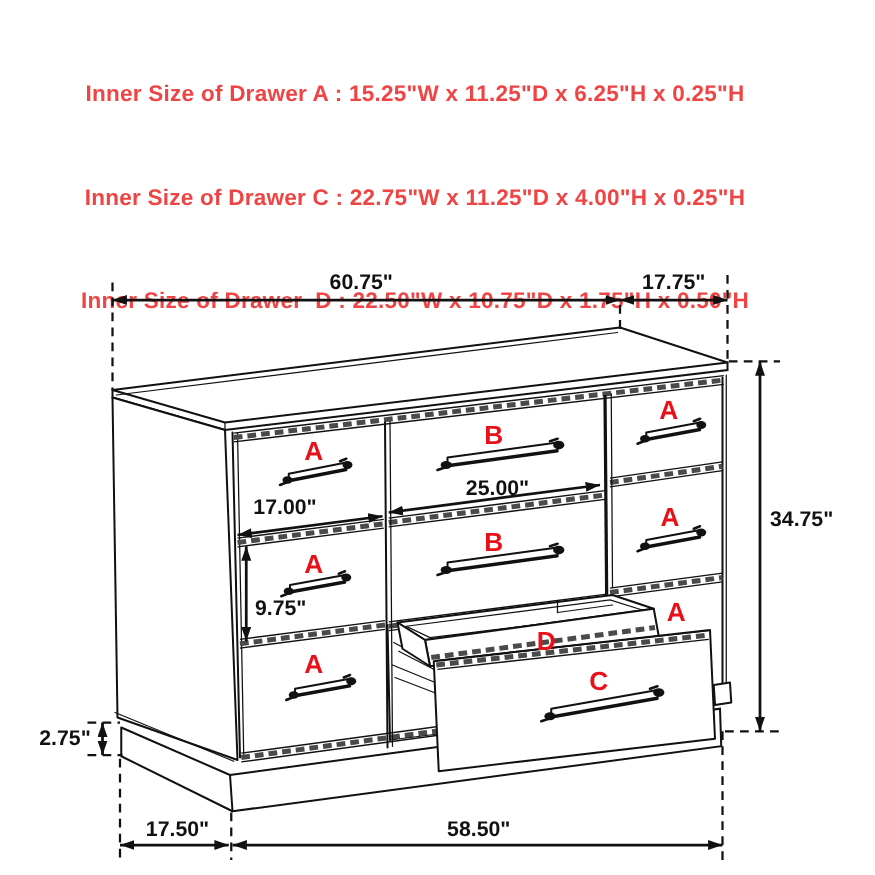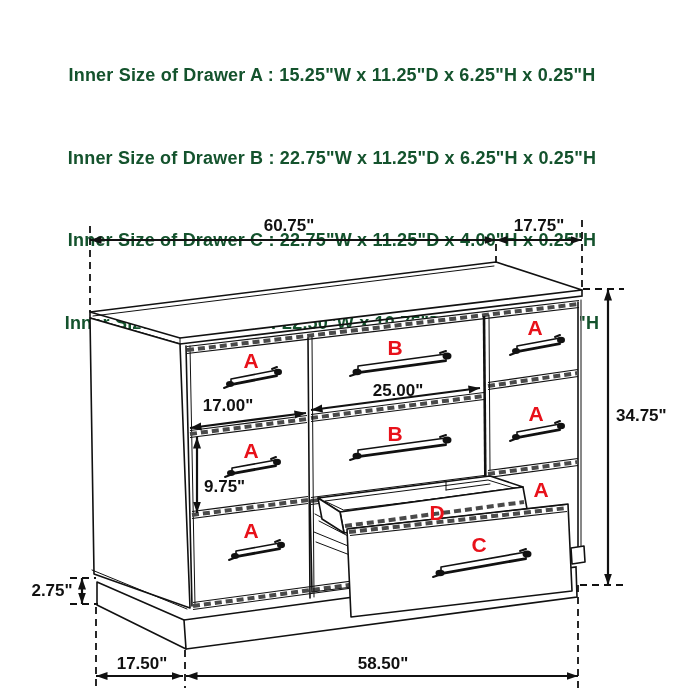--- a/index.html
+++ b/index.html
@@ -1,19 +1,19 @@
 <!DOCTYPE html>
 <html><head>
 <meta charset="utf-8">
 <style>
   html,body{margin:0;padding:0;background:#fff;}
   .stage{position:relative;width:700px;height:700px;background:#ffffff;overflow:hidden;
          font-family:"Liberation Sans",sans-serif;}
   .spec-header{position:absolute;top:7px;left:0;width:664px;text-align:center;
-               font-weight:bold;font-size:18px;line-height:27.5px;color:#14532d;
+               font-weight:bold;font-size:18px;line-height:27.5px;color:#ef4444;
                letter-spacing:0.2px;white-space:pre;}
   svg{position:absolute;left:0;top:0;}
   .edge{stroke:#111;fill:none;stroke-width:1.6;stroke-linecap:round;}
   .thin{stroke:#111;fill:none;stroke-width:1;stroke-linecap:round;}
   .fillw{fill:#ffffff;stroke:#111;stroke-width:1.6;stroke-linejoin:round;}
   .band-s{stroke:#111;stroke-width:1.2;fill:none;}
   .band-d{stroke:#4a4a4a;stroke-width:4;fill:none;stroke-dasharray:7 4;}
   .dim{stroke:#111;stroke-width:2.2;fill:none;}
   .dash{stroke:#111;stroke-width:1.8;fill:none;stroke-dasharray:7 5;}
   .dim-label{font:bold 17px "Liberation Sans",sans-serif;fill:#111;}
@@ -22,21 +22,20 @@
   .hnd-dark{fill:#111;stroke:none;}
   .hnd-line{stroke:#111;stroke-width:2;fill:none;stroke-linecap:round;}
 </style>
 </head>
 <body>
 
 <div class="stage">
 
   <div class="spec-header">
     <div>Inner Size of Drawer A : 15.25"W x 11.25"D x 6.25"H x 0.25"H</div>
-    <div>Inner Size of Drawer B : 22.75"W x 11.25"D x 6.25"H x 0.25"H</div>
     <div>Inner Size of Drawer C : 22.75"W x 11.25"D x 4.00"H x 0.25"H</div>
     <div>Inner Size of Drawer  D : 22.50"W x 10.75"D x 1.75"H x 0.50"H</div>
   </div>
 
   <svg width="700" height="700" viewBox="0 0 700 700">
     <defs>
       <marker id="ah" markerWidth="13" markerHeight="10" refX="11.5" refY="4" orient="auto-start-reverse" markerUnits="userSpaceOnUse">
         <path d="M0,0 L11.5,4 L0,8 Z" fill="#111"></path>
       </marker>
     </defs>

